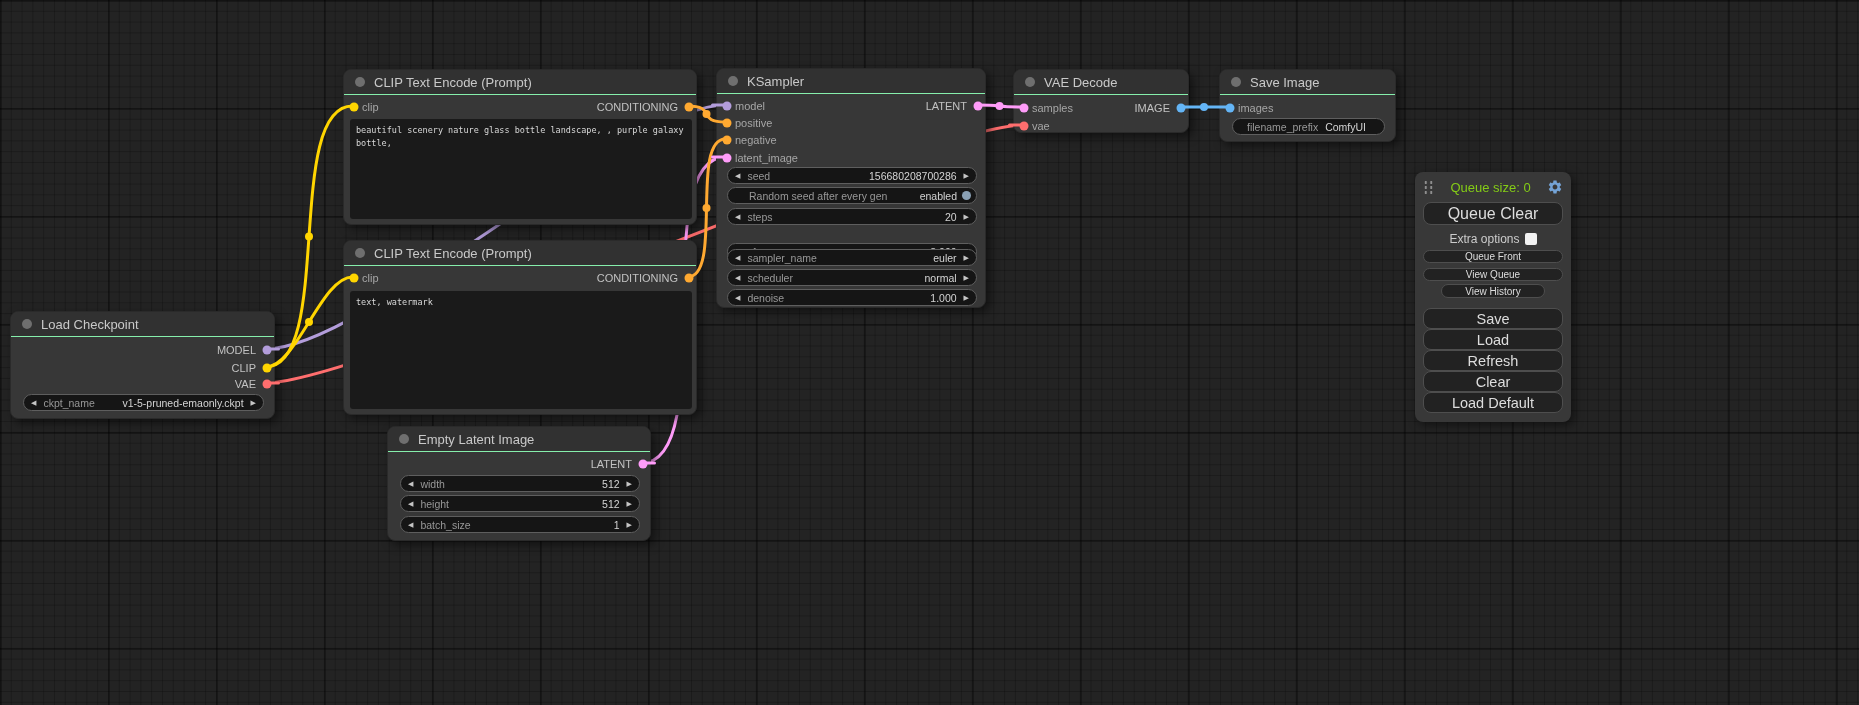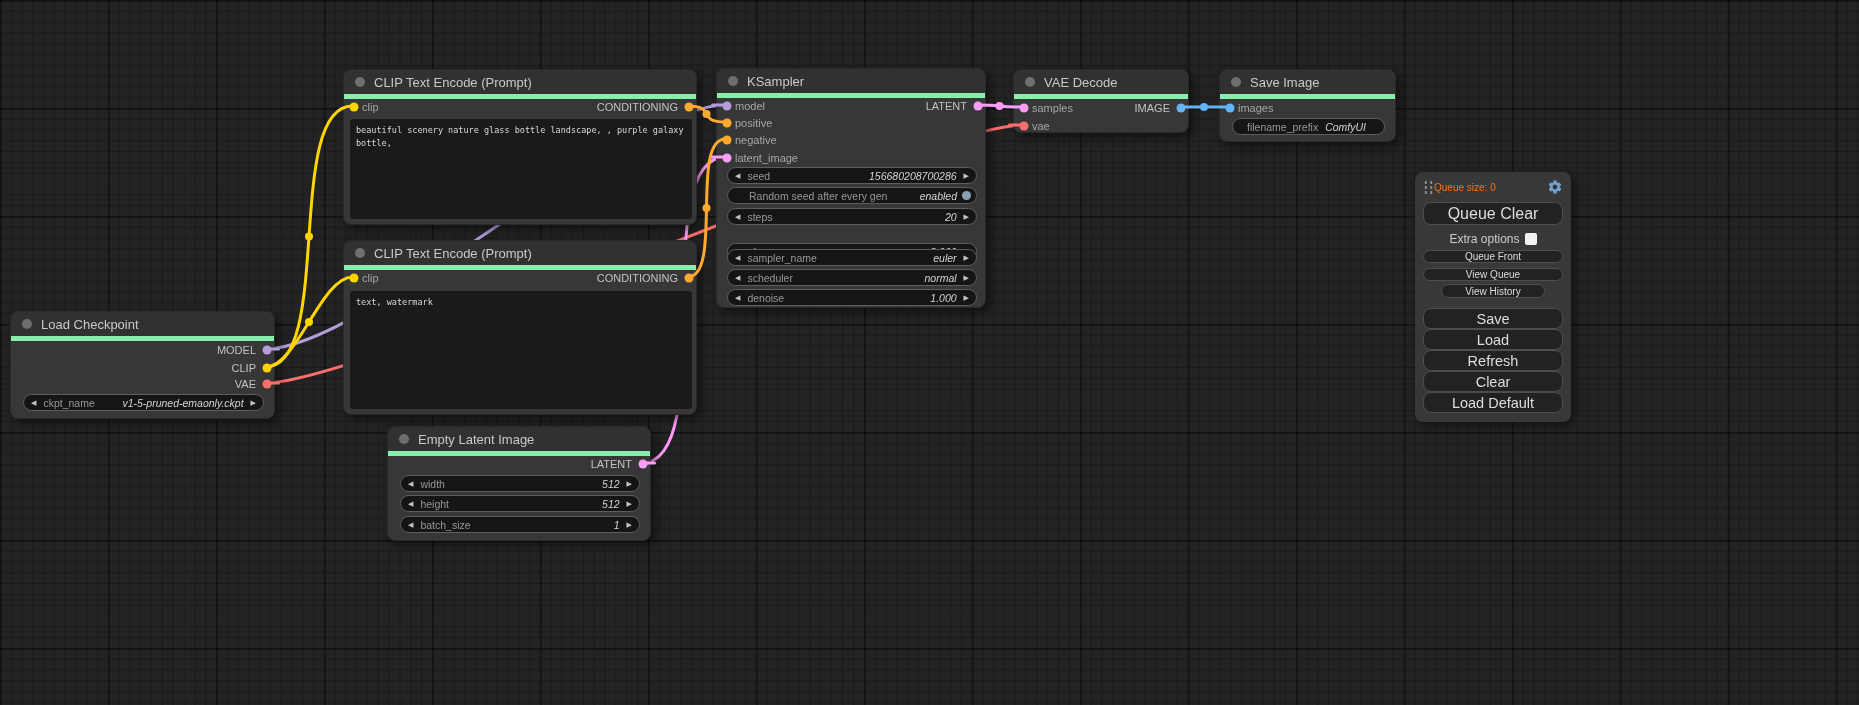--- a/index.html
+++ b/index.html
@@ -14,49 +14,49 @@
       linear-gradient(90deg, rgba(0,0,0,.22) 0 1px, transparent 1px);
     background-size:108px 108px,108px 108px,10.8px 10.8px,10.8px 10.8px;
   }
   #canvas{position:absolute;inset:0;}
   svg.wires{position:absolute;inset:0;width:1859px;height:705px;pointer-events:none;}
   #wires-back{z-index:1;} #graph{position:absolute;inset:0;z-index:2;} #wires-front{z-index:3;}
 
   .node{position:absolute;background:#373737;border:1px solid #2a2a2a;border-radius:8px;
         box-shadow:4px 4px 10px rgba(0,0,0,.5);box-sizing:border-box;}
   .node-title{position:absolute;left:0;top:0;right:0;height:24px;background:#313131;
-        border-radius:7px 7px 0 0;display:flex;align-items:center;border-bottom:5px solid #86efac;}
+        border-radius:7px 7px 0 0;display:flex;align-items:center;border-bottom:1px solid #86efac;}
   .title-dot{width:10px;height:10px;border-radius:50%;background:#6f6f6f;margin:0 9px 0 11px;flex:none;}
   .title-text{font-size:13px;color:#c9c9c9;white-space:nowrap;}
   .port-dot{position:absolute;width:9px;height:9px;border-radius:50%;transform:translate(-50%,-50%);}
   .port-label{position:absolute;font-size:11px;transform:translateY(-50%);white-space:nowrap;}
   .port-label.in{color:#a6a6a6;} .port-label.out{color:#c2c2c2;}
 
   .widget{position:absolute;height:17px;background:#151515;border:1px solid #5e5e5e;border-radius:9px;
         display:flex;align-items:center;box-sizing:border-box;font-size:10.5px;overflow:hidden;}
   .widget .arrow{color:#c5c5c5;font-size:7px;padding:0 7px;flex:none;}
   .widget .wname{color:#989898;white-space:nowrap;}
-  .widget .wvalue{color:#d4d4d4;margin-left:auto;white-space:nowrap;font-style:italic;}
+  .widget .wvalue{color:#d4d4d4;margin-left:auto;white-space:nowrap;}
   .widget.toggle .wname{padding-left:21px;}
   .widget.text .wname{padding-left:14px;}
   .widget.text .wvalue{padding-right:18px;}
   .toggle-circle{width:9px;height:9px;border-radius:50%;background:#8aa0b4;margin:0 5px;flex:none;}
 
   textarea.prompt{position:absolute;background:#1a1a1a;border:none;border-radius:3px;color:#d8d8d8;
         font-family:"DejaVu Sans Mono",monospace;font-size:8.5px;line-height:1.5;padding:5px 6px;
         resize:none;outline:none;box-sizing:border-box;}
 
   .menu{position:absolute;left:1415px;top:172px;width:156px;height:250px;background:#383838;
         border-radius:8px;box-shadow:3px 3px 10px rgba(0,0,0,.5);box-sizing:border-box;
         padding:6px 8px;z-index:5;display:flex;flex-direction:column;}
   .menu-header{height:18px;display:flex;align-items:center;margin-bottom:6px;}
   .drag-dots{width:11px;height:14px;flex:none;
         background-image:radial-gradient(circle,#8f8f8f 1.1px,transparent 1.4px);
         background-size:5.5px 5px;}
-  .queue-size{flex:1;font-size:10px;color:#f97316;}
+  .queue-size{flex:1;text-align:center;font-size:13px;color:#84cc16;}
   .gear{width:16px;height:16px;flex:none;}
   button.ui{background:#222;border:1px solid #4e4e4e;border-radius:8px;color:#ddd;
         font-family:"Liberation Sans",sans-serif;cursor:pointer;padding:0;}
   .queue-prompt{height:23px;font-size:16px;margin-bottom:7px;width:100%;}
   .extra-row{height:14px;margin-bottom:4px;display:flex;justify-content:center;align-items:center;gap:5px;}
   .extra-label{font-size:12px;color:#cccccc;}
   .checkbox{width:12px;height:12px;background:#f2f2f2;border-radius:2px;}
   .small-row{display:flex;gap:5px;margin-bottom:3px;flex-direction:column;}
   .btn-small{flex:1;height:14px;font-size:10px;border-radius:8px;}
   .view-history-row{display:flex;justify-content:center;margin-bottom:10px;}

